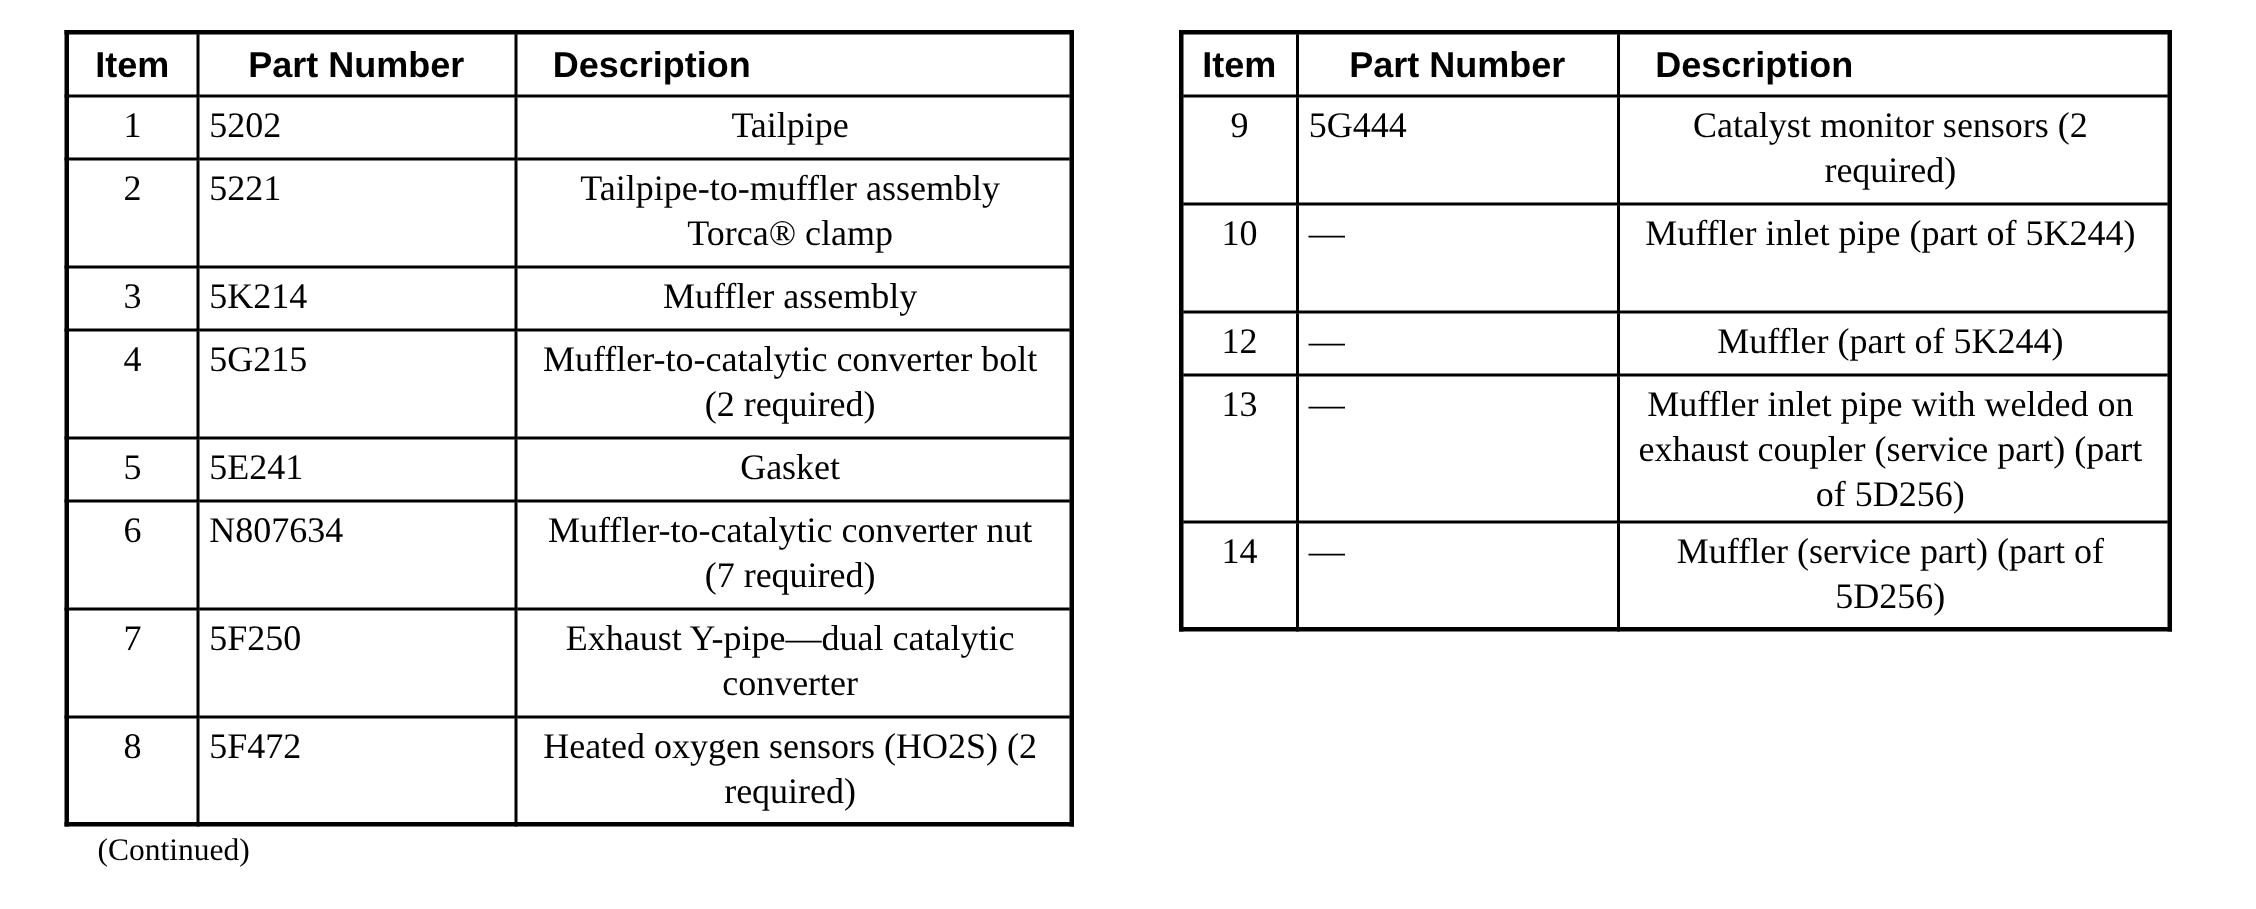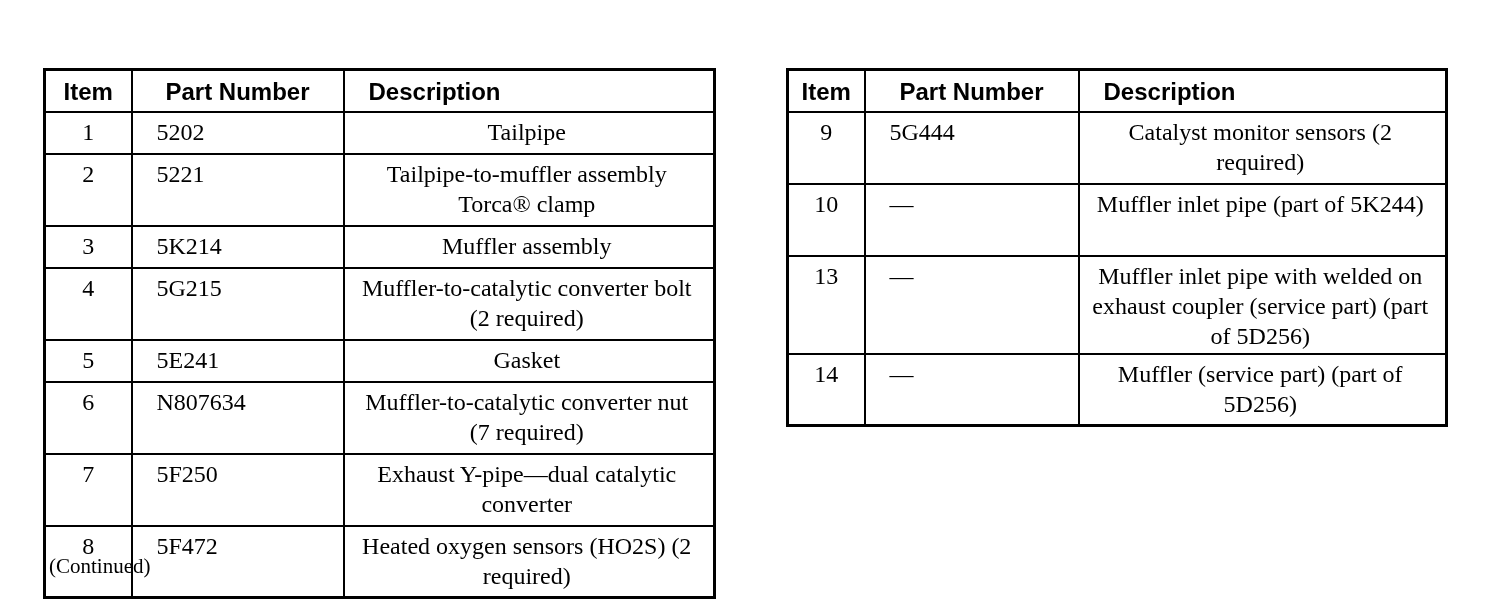--- a/index.html
+++ b/index.html
@@ -14,21 +14,20 @@
     background: #ffffff;
     color: #000000;
     overflow: hidden;
   }
   table.parts-table {
     position: absolute;
     border-collapse: collapse;
     table-layout: fixed;
     background: #ffffff;
     border: 3px solid #000000;
-    margin-top: 48px;
   }
   #parts-table-left  { left: 43px;  top: 20px; width: 670px; }
   #parts-table-right { left: 786px; top: 20px; width: 659px; }
 
   .parts-table th,
   .parts-table td {
     border: 2px solid #000000;
     vertical-align: top;
     overflow: hidden;
     box-sizing: border-box;
@@ -52,35 +51,35 @@
     line-height: 30px;
     padding: 4px 8px 2px 8px;
   }
   .parts-table td.cell-item {
     text-align: center;
     padding-left: 2px;
     padding-right: 2px;
   }
   .parts-table td.cell-part {
     text-align: left;
-    padding-left: 24px;
+    padding-left: 7px;
   }
   .parts-table td.cell-desc {
     text-align: center;
     padding-left: 10px;
     padding-right: 14px;
   }
   tr.rh-h { height: 42px; }
   tr.rh-s { height: 42px; }  
   tr.rh-d { height: 72px; }  
   tr.rh-t { height: 75px; } 
 
   .continued-note {
     position: absolute;
-    left: 49px;
+    left: 65px;
     top: 554px;
     font-family: "Liberation Serif", serif;
     font-size: 21px;
     color: #000000;
     white-space: nowrap;
   }
 </style>
 </head>
 <body>
 
@@ -160,20 +159,25 @@
       <tr class="rh-d">
         <td class="cell-item">9</td>
         <td class="cell-part">5G444</td>
         <td class="cell-desc">Catalyst monitor sensors (2 required)</td>
       </tr>
       <tr class="rh-d">
         <td class="cell-item">10</td>
         <td class="cell-part">—</td>
         <td class="cell-desc">Muffler inlet pipe (part of 5K244)</td>
       </tr>
+      <tr class="rh-s">
+        <td class="cell-item">12</td>
+        <td class="cell-part">—</td>
+        <td class="cell-desc">Muffler (part of 5K244)</td>
+      </tr>
       <tr class="rh-t">
         <td class="cell-item">13</td>
         <td class="cell-part">—</td>
         <td class="cell-desc">Muffler inlet pipe with welded on exhaust coupler (service part) (part of 5D256)</td>
       </tr>
       <tr class="rh-d">
         <td class="cell-item">14</td>
         <td class="cell-part">—</td>
         <td class="cell-desc">Muffler (service part) (part of 5D256)</td>
       </tr>

